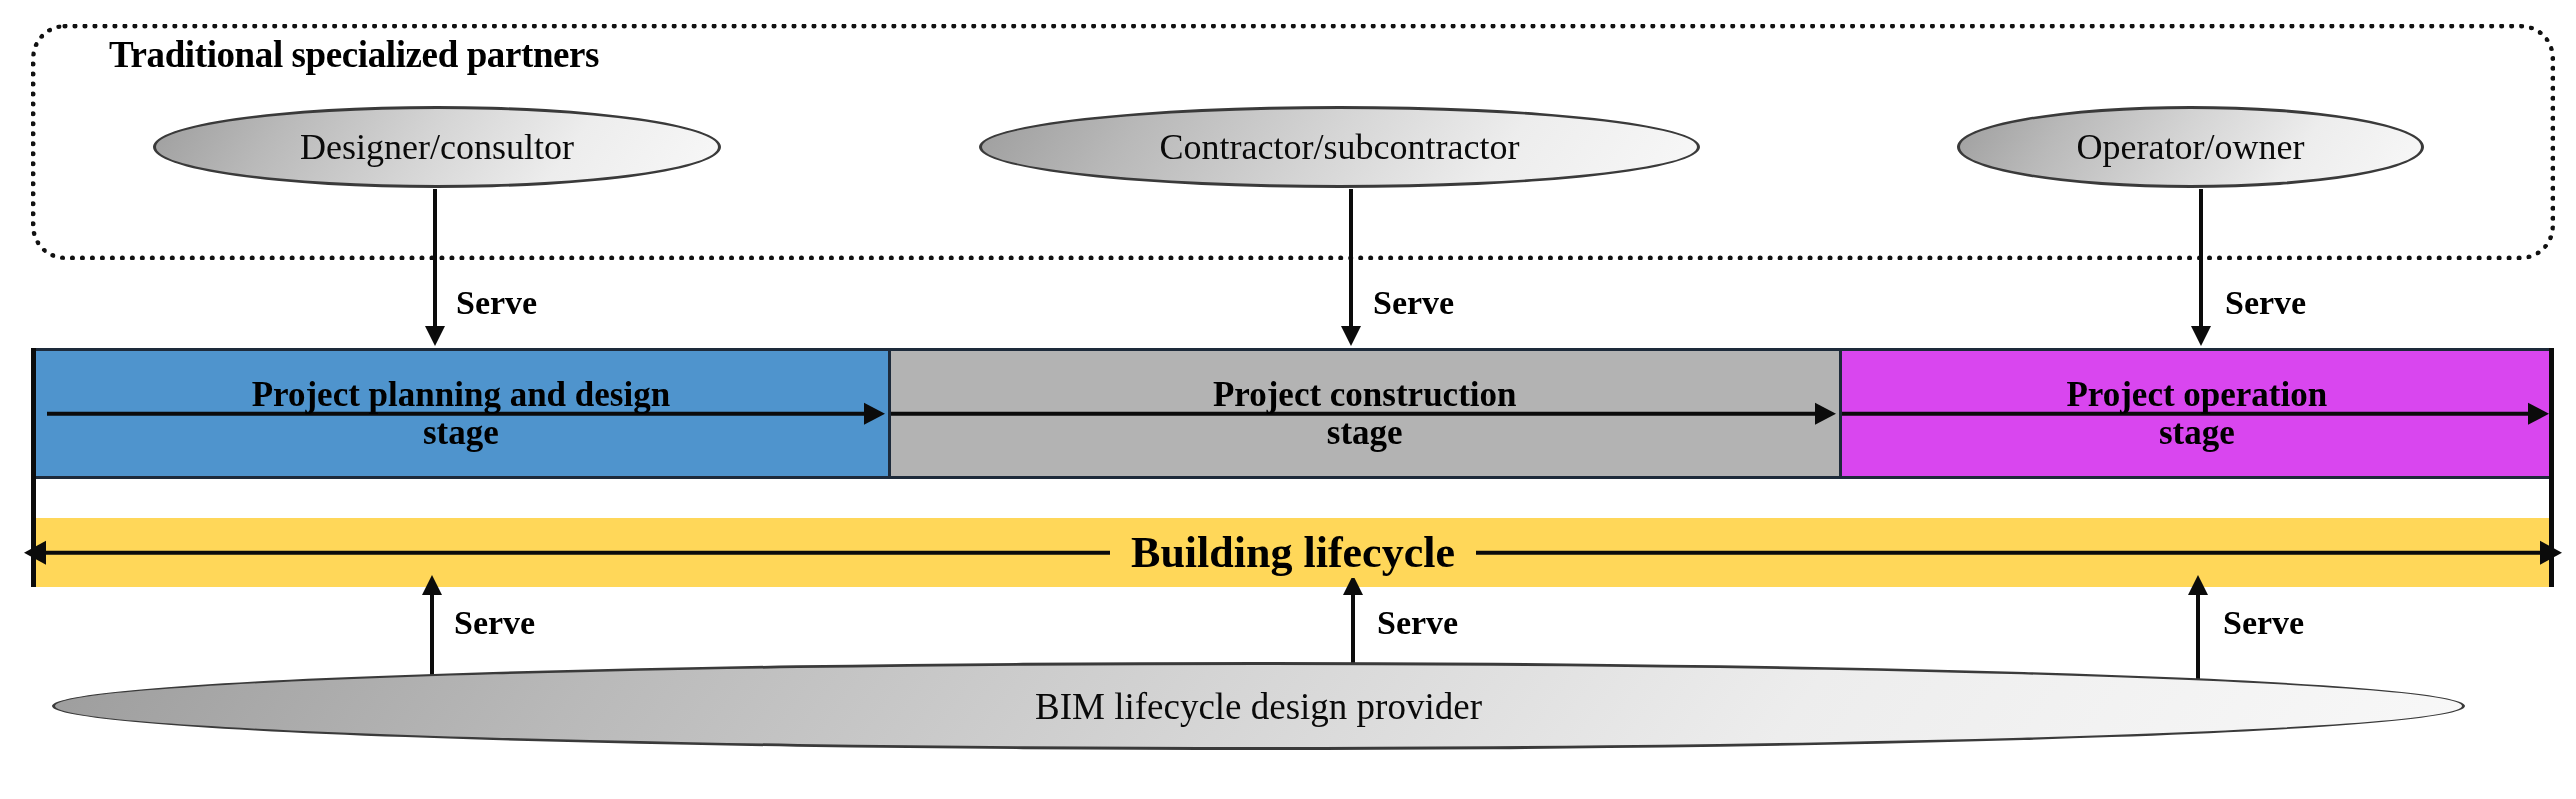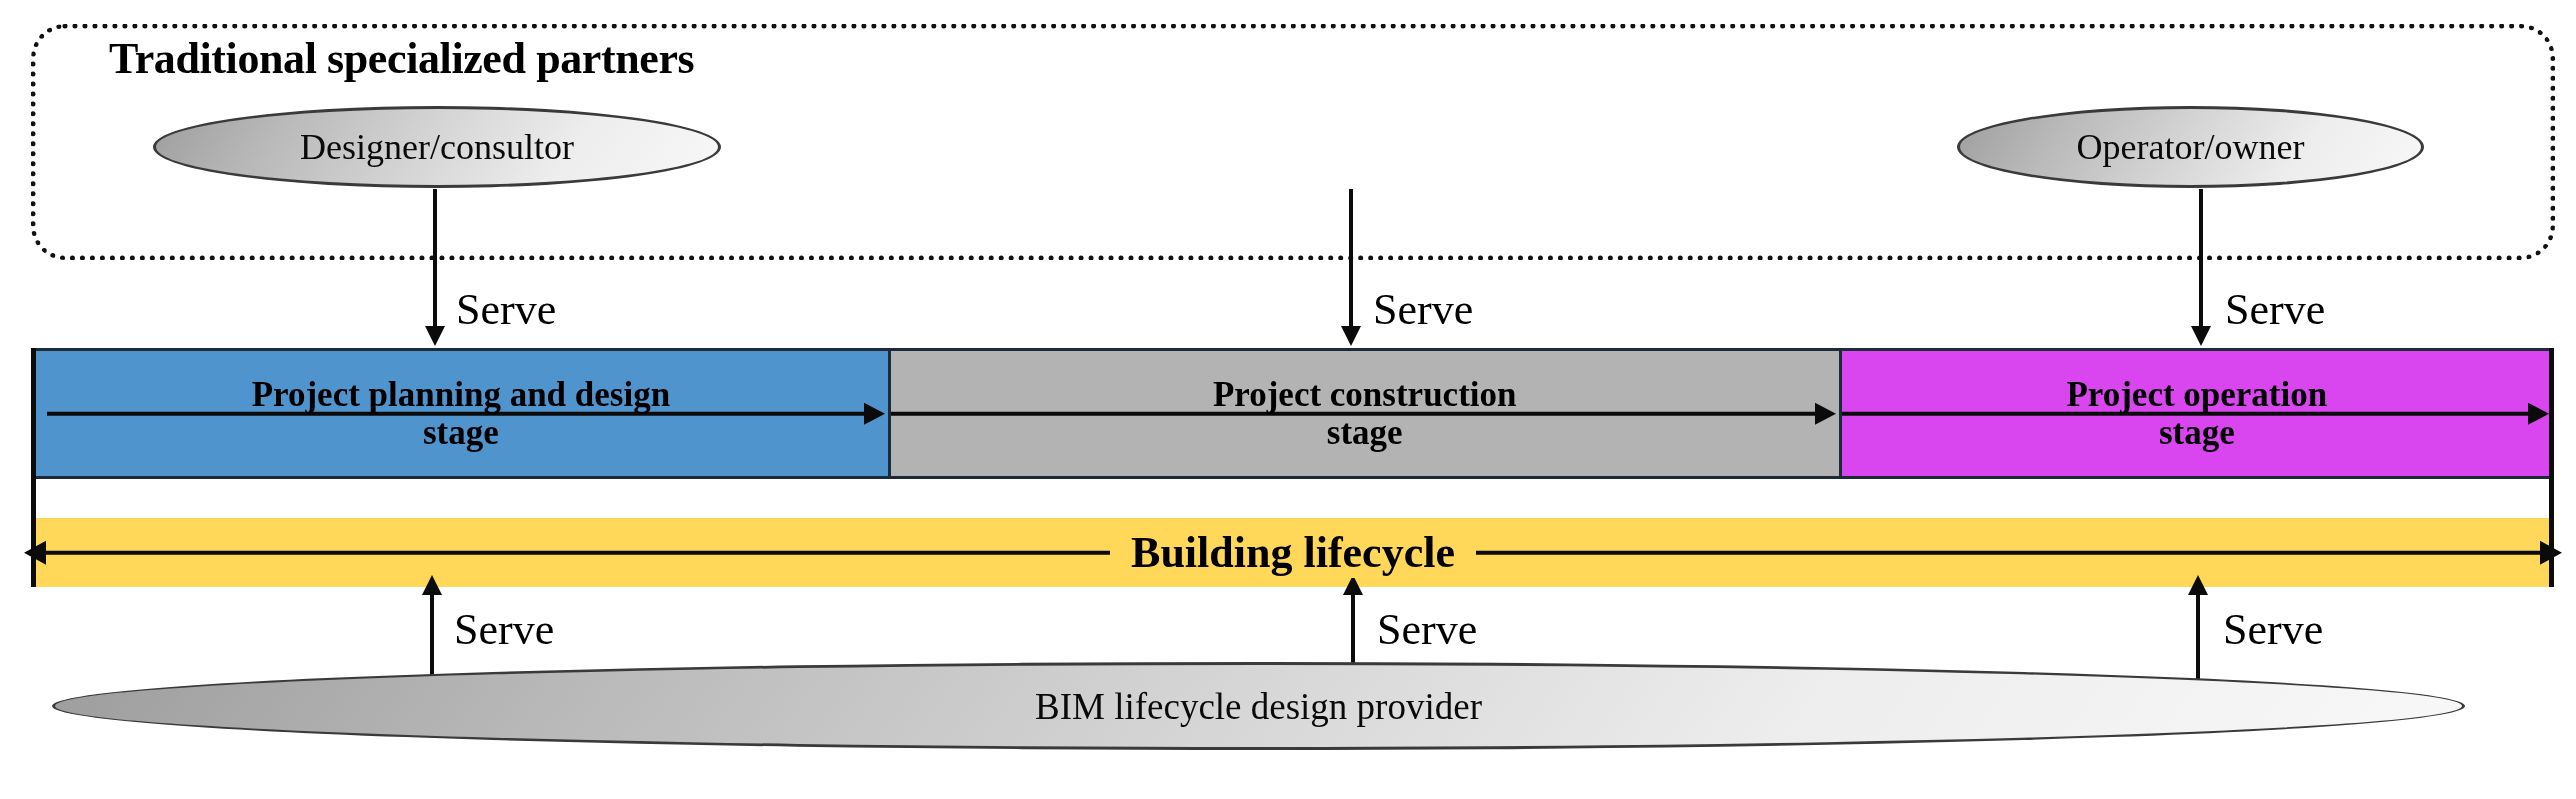--- a/index.html
+++ b/index.html
@@ -26,21 +26,21 @@
     width: 2524px;
     height: 236px;
     border: 5.2px dotted #111111;
     border-radius: 34px;
     box-sizing: border-box;
   }
   .partners-title {
     position: absolute;
     left: 109px;
     top: 33px;
-    font-size: 44px;
+    font-size: 37px;
     font-weight: bold;
     color: #000000;
     letter-spacing: -0.4px;
     white-space: nowrap;
   }
 
   
   .ellipse {
     position: absolute;
     border-radius: 50%;
@@ -94,22 +94,22 @@
     left: 50%;
     top: -18.7px;
     transform: translateX(-50%);
     width: 0; height: 0;
     border-left: 10.5px solid transparent;
     border-right: 10.5px solid transparent;
     border-bottom: 20px solid #0b0b0b;
   }
   .serve-label {
     position: absolute;
-    font-size: 44px;
-    font-weight: normal;
+    font-size: 34px;
+    font-weight: bold;
     color: #000000;
     white-space: nowrap;
   }
 
   
   .stage-row {
     position: absolute;
     left: 34px;
     top: 348px;
     width: 2518px;
@@ -230,20 +230,23 @@
 
 <div id="canvas">
 
   <div class="partners-box"></div>
   <div class="partners-title">Traditional specialized partners</div>
 
   <div class="ellipse ellipse-partner" id="ellipse-designer">
     <span>Designer/consultor</span>
   </div>
 
+  <div class="ellipse ellipse-partner" id="ellipse-contractor">
+    <span>Contractor/subcontractor</span>
+  </div>
 
   <div class="ellipse ellipse-partner" id="ellipse-operator">
     <span>Operator/owner</span>
   </div>
 
   <div class="v-arrow down" style="left:433px; top:189px; height:138px;"></div>
   <div class="serve-label" style="left:456px; top:284px;">Serve</div>
 
   <div class="v-arrow down" style="left:1349px; top:189px; height:138px;"></div>
   <div class="serve-label" style="left:1373px; top:284px;">Serve</div>

